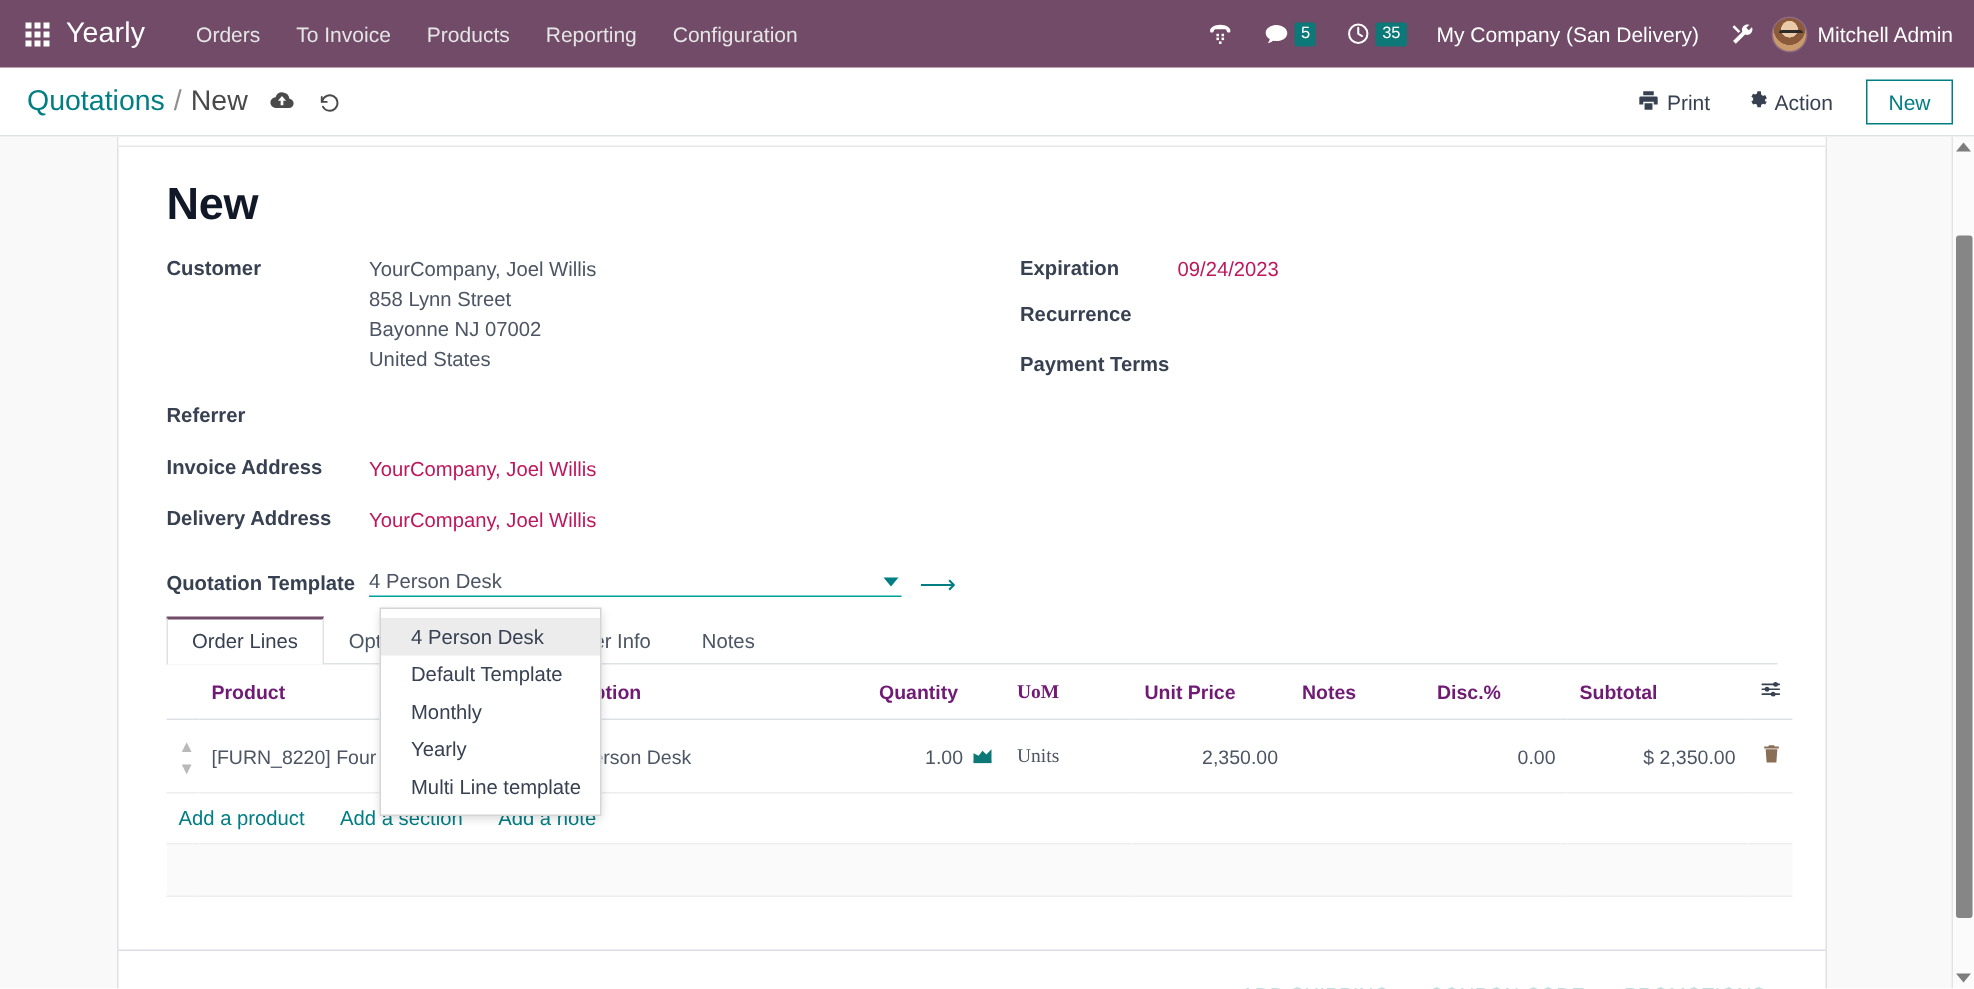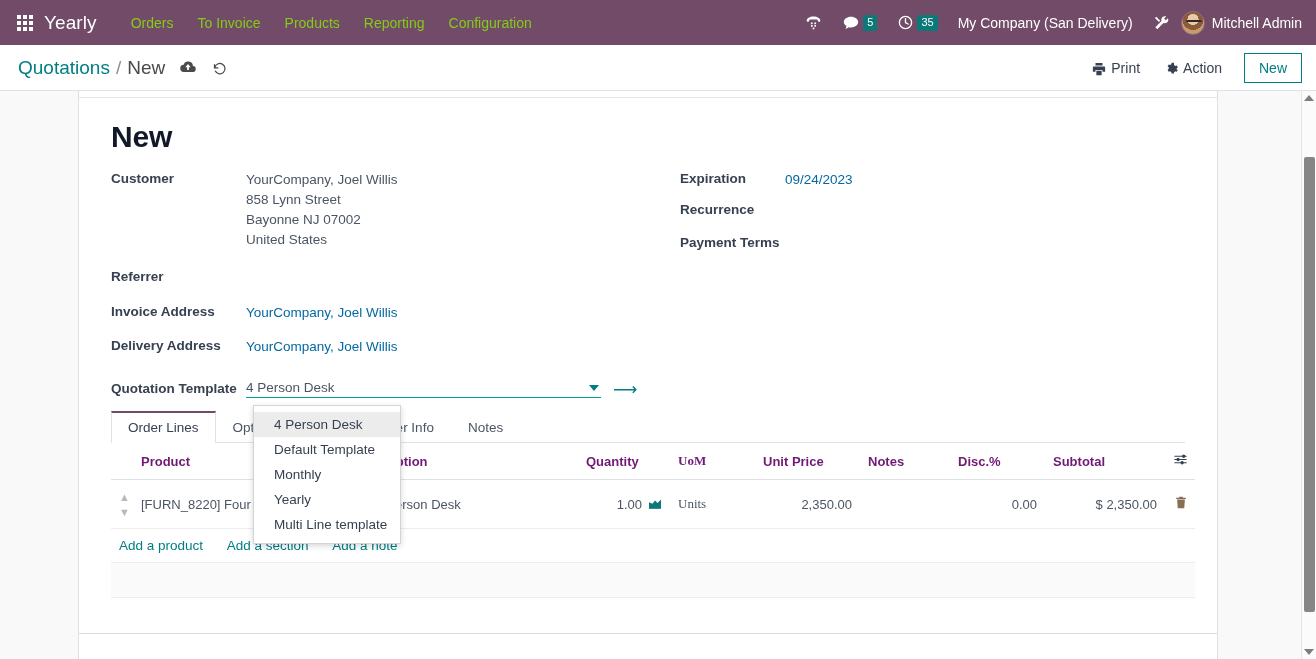--- a/index.html
+++ b/index.html
@@ -36,21 +36,21 @@
   }
   .apps-grid i { background: #fff; display: block; width: 4px; height: 4px; }
   .brand {
     font-size: 19px;
     margin-right: 22px;
     color: #fff;
     letter-spacing: .1px;
   }
   .nav-item {
     padding: 6px 12px;
-    color: #84cc16;
+    color: #e5e5e5;
     font-size: 14px;
     cursor: pointer;
     white-space: nowrap;
   }
   .nav-right {
     margin-left: auto;
     display: flex;
     align-items: center;
     gap: 0px;
   }
@@ -126,21 +126,21 @@
     align-items: center;
   }
   .cp-right {
     margin-left: auto;
     display: flex;
     align-items: center;
     gap: 4px;
   }
   .cp-btn {
     display: inline-flex;
-    align-items: flex-end;
+    align-items: flex-start;
     gap: 5px;
     font-size: 14px;
     color: #374151;
     padding: 5px 10px;
     cursor: pointer;
     background: none;
     border: none;
     font-family: inherit;
   }
   .btn-new {
@@ -202,21 +202,21 @@
     width: 135px;
     flex: none;
     font-size: 13.5px;
     font-weight: bold;
     color: #374151;
     padding-top: 1px;
   }
   .f-label-r { width: 105px; }
   .f-val {
     font-size: 13.5px;
-    color: #0369a1;
+    color: #be185d;
     line-height: 20px;
   }
   .addr-line { display: block; font-size: 13.5px; color: #4b5563; line-height: 20px; }
   .help-mark {
     color: #017e84;
     font-size: 10px;
     vertical-align: super;
     margin-left: 2px;
     cursor: pointer;
   }

